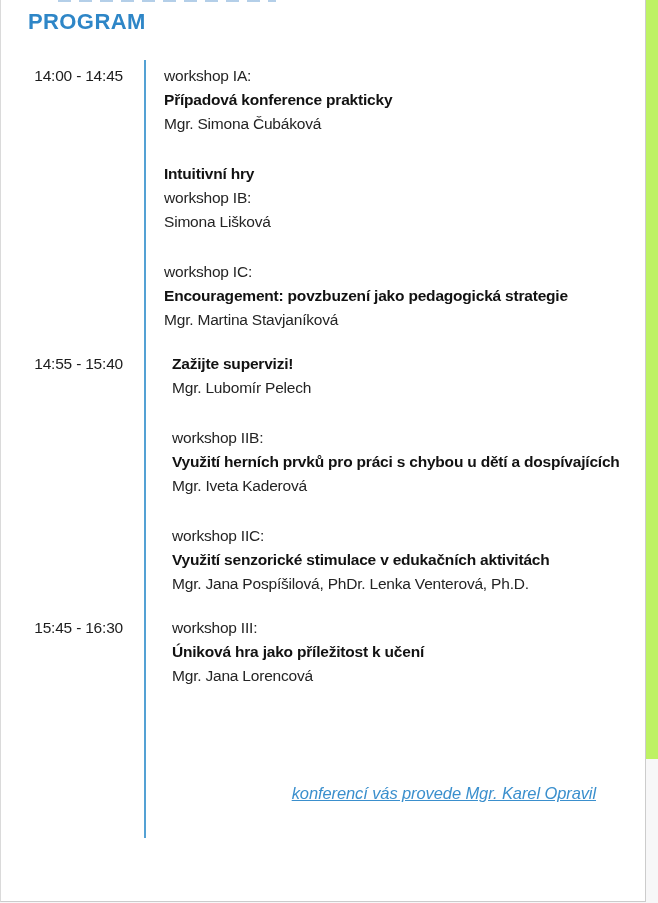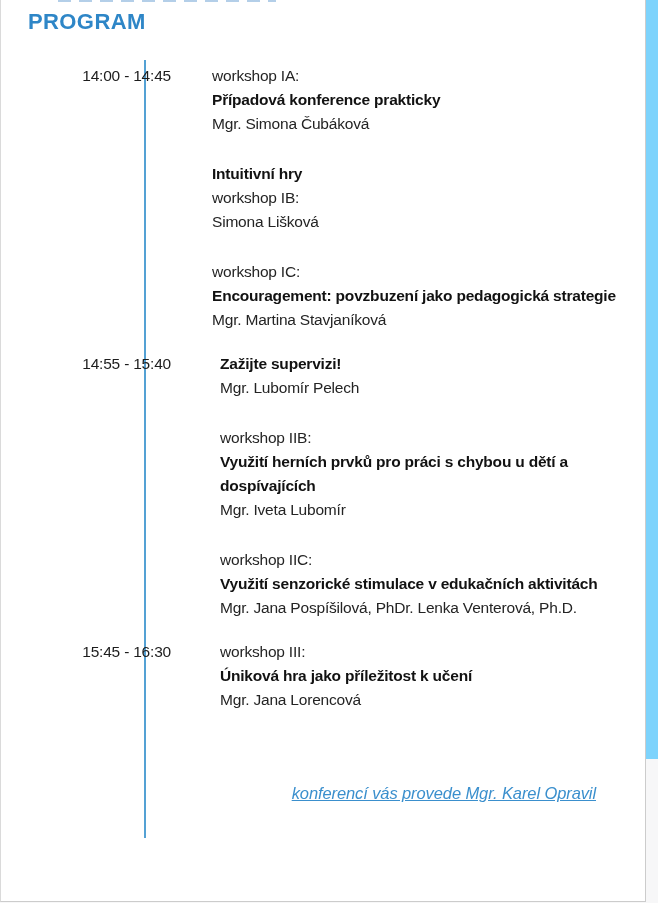--- a/index.html
+++ b/index.html
@@ -5,21 +5,21 @@
   * { margin: 0; padding: 0; box-sizing: border-box; }
   html, body {
     width: 658px; height: 903px;
     background: #f7f7f8;
     font-family: "Liberation Sans", sans-serif;
     overflow: hidden;
   }
   .viewport {
     position: relative;
     width: 658px; height: 759px;
-    background: #7dd3fc;
+    background: #bef264;
   }
   .page {
     position: absolute;
     left: 0; top: 0;
     width: 646px; height: 902px;
     background: #ffffff;
     border-left: 1px solid #dadada;
     border-right: 1px solid #cccccc;
     border-bottom: 1px solid #cccccc;
   }
@@ -43,21 +43,21 @@
     position: absolute;
     left: 143px; top: 60px;
     width: 2px; height: 778px;
     background: #54a1d4;
   }
   .schedule {
     position: absolute;
     top: 64px; left: 0;
     width: 645px;
   }
-  .slot { display: flex; align-items: flex-start; padding-left: 48px; }
+  .slot { display: flex; align-items: flex-start; }
   .slot + .slot { margin-top: 20px; gap: 8px; }
   .time {
     width: 143px;
     padding-right: 21px;
     text-align: right;
     font-size: 15.5px;
     line-height: 24px;
     letter-spacing: -0.2px;
     color: #1d1d1d;
     flex-shrink: 0;
@@ -123,21 +123,21 @@
       <div class="slot">
         <div class="time">14:55 - 15:40</div>
         <div class="content">
           <div class="workshop">
             <div class="w-line w-title">Zažijte supervizi!</div>
             <div class="w-line">Mgr. Lubomír Pelech</div>
           </div>
           <div class="workshop">
             <div class="w-line">workshop IIB:</div>
             <div class="w-line w-title">Využití herních prvků pro práci s chybou u dětí a dospívajících</div>
-            <div class="w-line">Mgr. Iveta Lubomír</div>
+            <div class="w-line">Mgr. Iveta Kaderová</div>
           </div>
           <div class="workshop">
             <div class="w-line">workshop IIC:</div>
             <div class="w-line w-title">Využití senzorické stimulace v edukačních aktivitách</div>
             <div class="w-line">Mgr. Jana Pospíšilová, PhDr. Lenka Venterová, Ph.D.</div>
           </div>
         </div>
       </div>
 
       <div class="slot">

